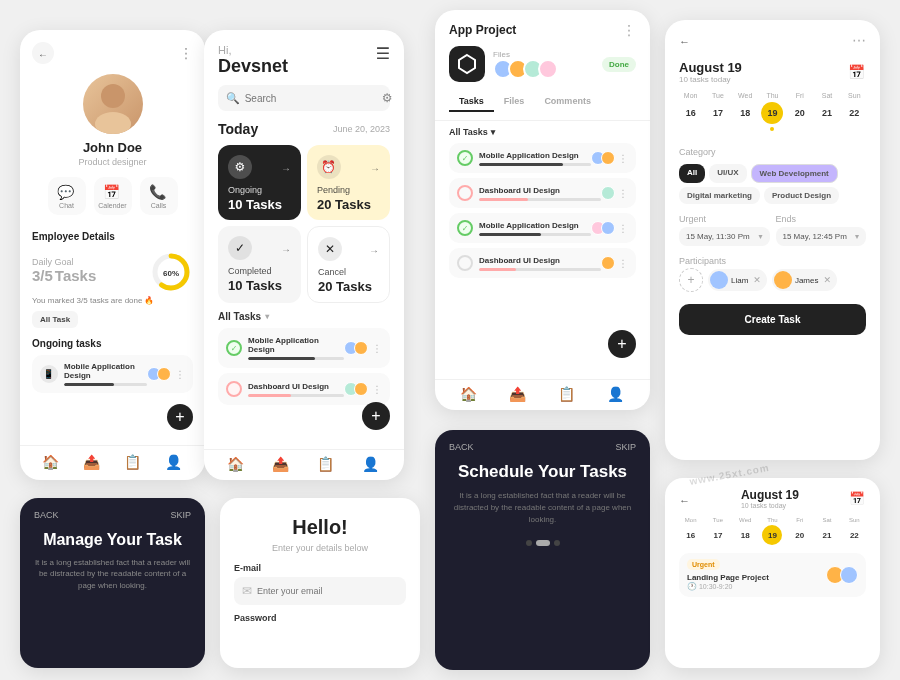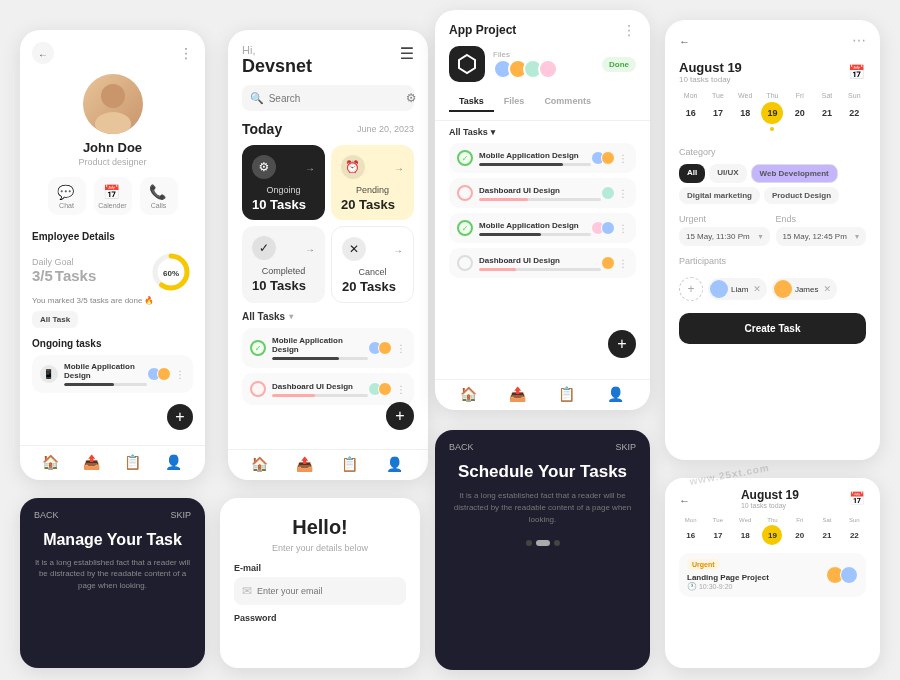--- a/index.html
+++ b/index.html
@@ -119,21 +119,21 @@
 
     .add-fab {
       width: 26px; height: 26px; border-radius: 50%; background: #222;
       display: flex; align-items: center; justify-content: center;
       color: #fff; font-size: 16px; cursor: pointer;
       position: absolute; right: 12px; bottom: 50px;
     }
 
     
     .screen-tasks {
-      left: 228px; top: 30px;
+      left: 204px; top: 30px;
       width: 200px; height: 450px;
       background: #fff;
     }
     .tasks-header {
       padding: 14px 14px 8px;
       display: flex; justify-content: space-between; align-items: flex-start;
     }
     .greeting { font-size: 11px; color: #aaa; }
     .username { font-size: 18px; font-weight: 800; color: #222; }
     .hamburger { font-size: 16px; color: #444; cursor: pointer; }
@@ -168,21 +168,21 @@
 
     .stat-icon-row { display: flex; justify-content: space-between; align-items: center; margin-bottom: 6px; }
     .stat-circle {
       width: 24px; height: 24px; border-radius: 50%;
       display: flex; align-items: center; justify-content: center; font-size: 12px;
     }
     .stat-circle.white { background: rgba(255,255,255,0.2); }
     .stat-circle.dark { background: rgba(0,0,0,0.08); }
     .stat-arrow { font-size: 10px; opacity: 0.6; cursor: pointer; }
 
-    .stat-name { font-size: 9px; opacity: 0.8; margin-bottom: 2px; text-align: center; }
+    .stat-name { font-size: 9px; opacity: 0.8; margin-bottom: 2px; }
     .stat-count { font-size: 13px; font-weight: 700; }
 
     .all-tasks-row {
       display: flex; align-items: center; gap: 4px;
       padding: 0 14px 6px; font-size: 10px; font-weight: 600; color: #333; cursor: pointer;
     }
     .dropdown-arr { font-size: 8px; color: #aaa; }
 
     .task-item {
       margin: 0 14px 5px;
@@ -336,21 +336,21 @@
     .date-field {
       background: #f5f5f5; border-radius: 8px; padding: 5px 7px;
       font-size: 8px; color: #555; display: flex; justify-content: space-between; align-items: center;
       cursor: pointer;
     }
     .date-arrow { font-size: 8px; color: #aaa; }
 
     .participants-row {
       padding: 4px 14px 8px;
     }
-    .participants-label { font-size: 9px; color: #aaa; margin-bottom: 11px; }
+    .participants-label { font-size: 9px; color: #aaa; margin-bottom: 2px; }
     .participants-list { display: flex; align-items: center; gap: 5px; }
     .add-participant {
       width: 24px; height: 24px; border-radius: 50%; border: 1.5px dashed #ccc;
       display: flex; align-items: center; justify-content: center;
       font-size: 12px; color: #aaa; cursor: pointer;
     }
     .participant-chip {
       display: flex; align-items: center; gap: 3px;
       background: #f5f5f5; border-radius: 12px; padding: 2px 6px 2px 2px;
       font-size: 8px; color: #333;

